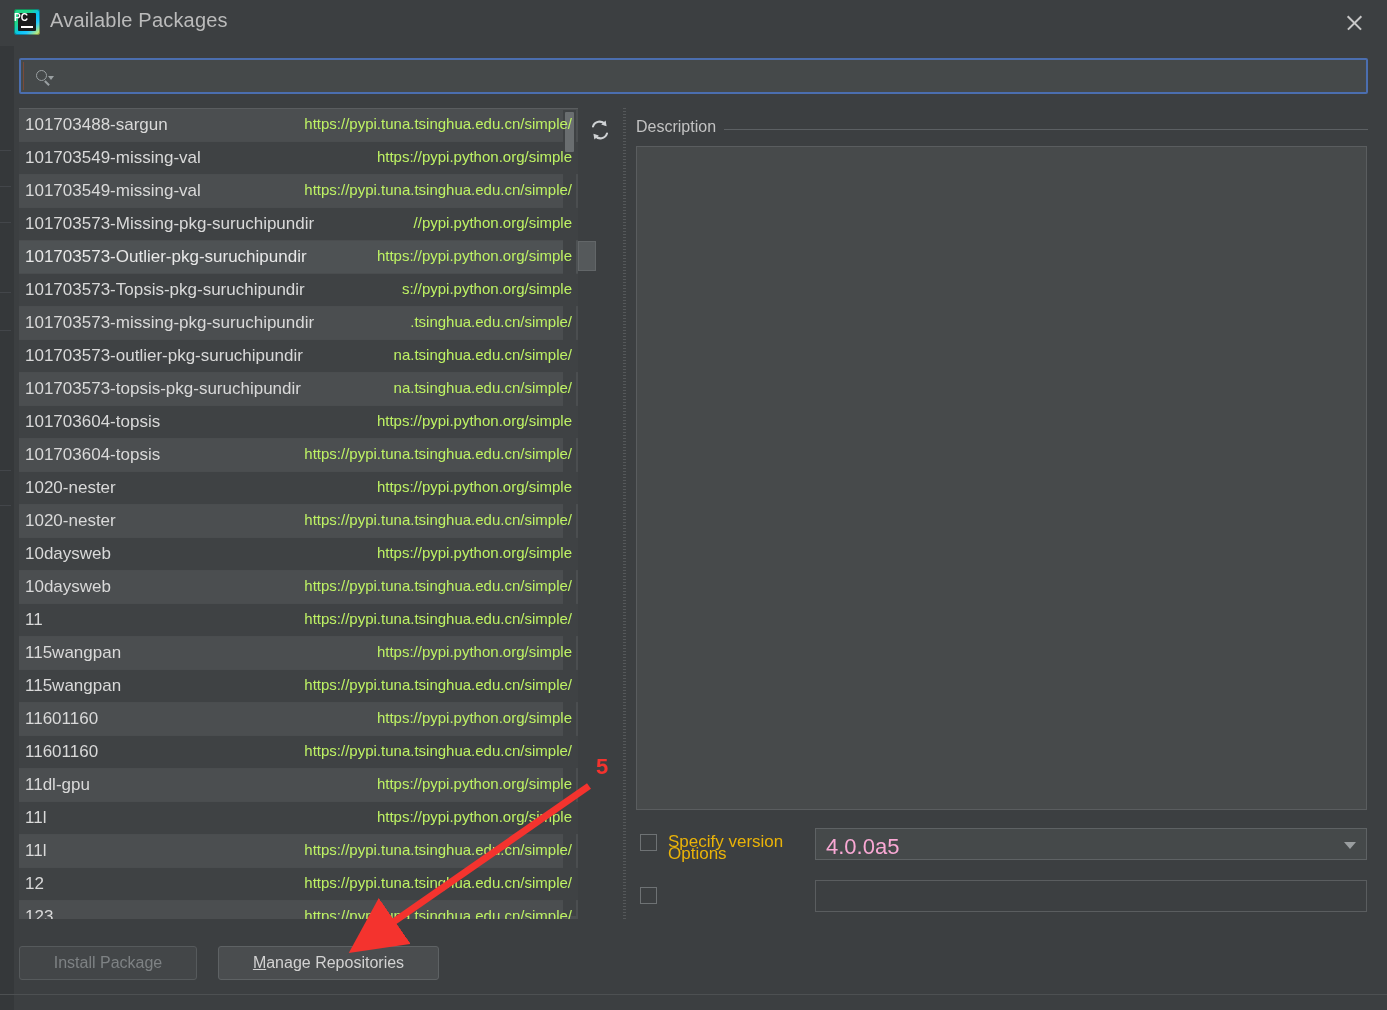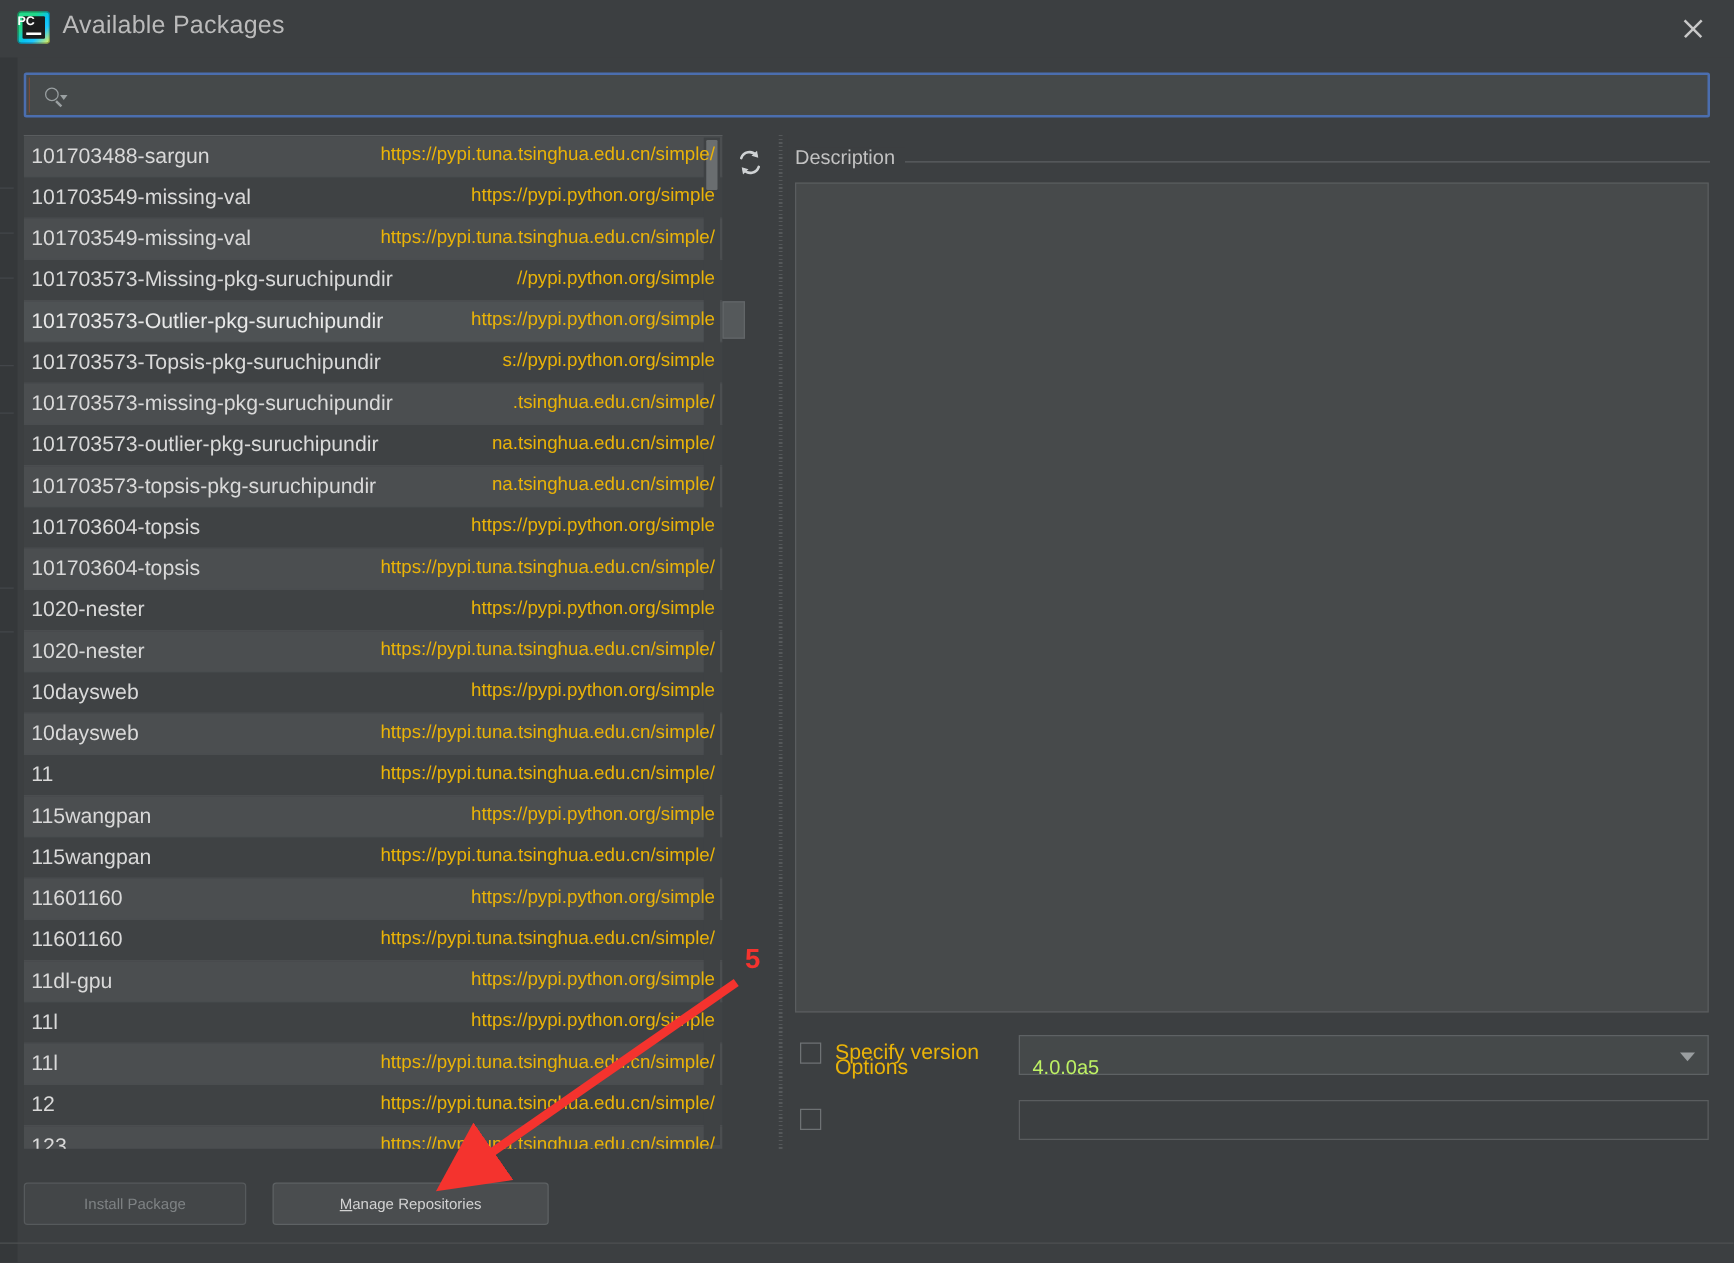--- a/index.html
+++ b/index.html
@@ -139,21 +139,21 @@
   .row.odd  { background: #4b4e50; }
   .row.even { background: #3f4244; }
   .row .pkg {
     font-size: 17px; color: #d9d9d9;
     white-space: nowrap;
     flex: 0 0 auto;
     z-index: 2;
   }
   .row .repo {
     position: absolute; right: 6px; top: 6px;
-    font-size: 15px; color: #eab308;
+    font-size: 15px; color: #bef264;
     white-space: nowrap;
     z-index: 1;
   }
   .row.selected {
     background: #4e5254;
   }
   .row.selected .pkg { color: #e8e8e8; }
   .tooltip-overlay {
     position: absolute;
     left: 578px; top: 241px;
@@ -238,23 +238,22 @@
   .version-field {
     position: absolute; left: 815px; top: 828px;
     width: 552px; height: 32px;
     background: #45494a;
     border: 1px solid #5e6264;
     box-sizing: border-box;
     cursor: pointer;
   }
   .version-value {
     position: absolute; left: 10px; top: 5px;
-    font-size: 16px; color: #bef264;
+    font-size: 22px; color: #f9a8d4;
     white-space: nowrap;
-    margin-top: 12px;
   }
   .version-arrow {
     position: absolute; right: 10px; top: 13px;
     width: 0; height: 0;
     border-left: 6px solid transparent;
     border-right: 6px solid transparent;
     border-top: 7px solid #9a9ea0;
   }
   .options-field {
     position: absolute; left: 815px; top: 880px;
@@ -265,21 +264,21 @@
   }
 
   
   .btn {
     position: absolute;
     height: 34px;
     border: 1px solid #5e6264;
     border-radius: 3px;
     background: #4a4d4f;
     color: #d2d2d2;
-    font-size: 12px;
+    font-size: 16px;
     font-family: "Liberation Sans", sans-serif;
     display: flex; align-items: center; justify-content: center;
     box-sizing: border-box;
     cursor: pointer;
   }
   .btn.disabled {
     color: #7e8284;
     background: #434648;
     border-color: #565a5c;
     cursor: default;

